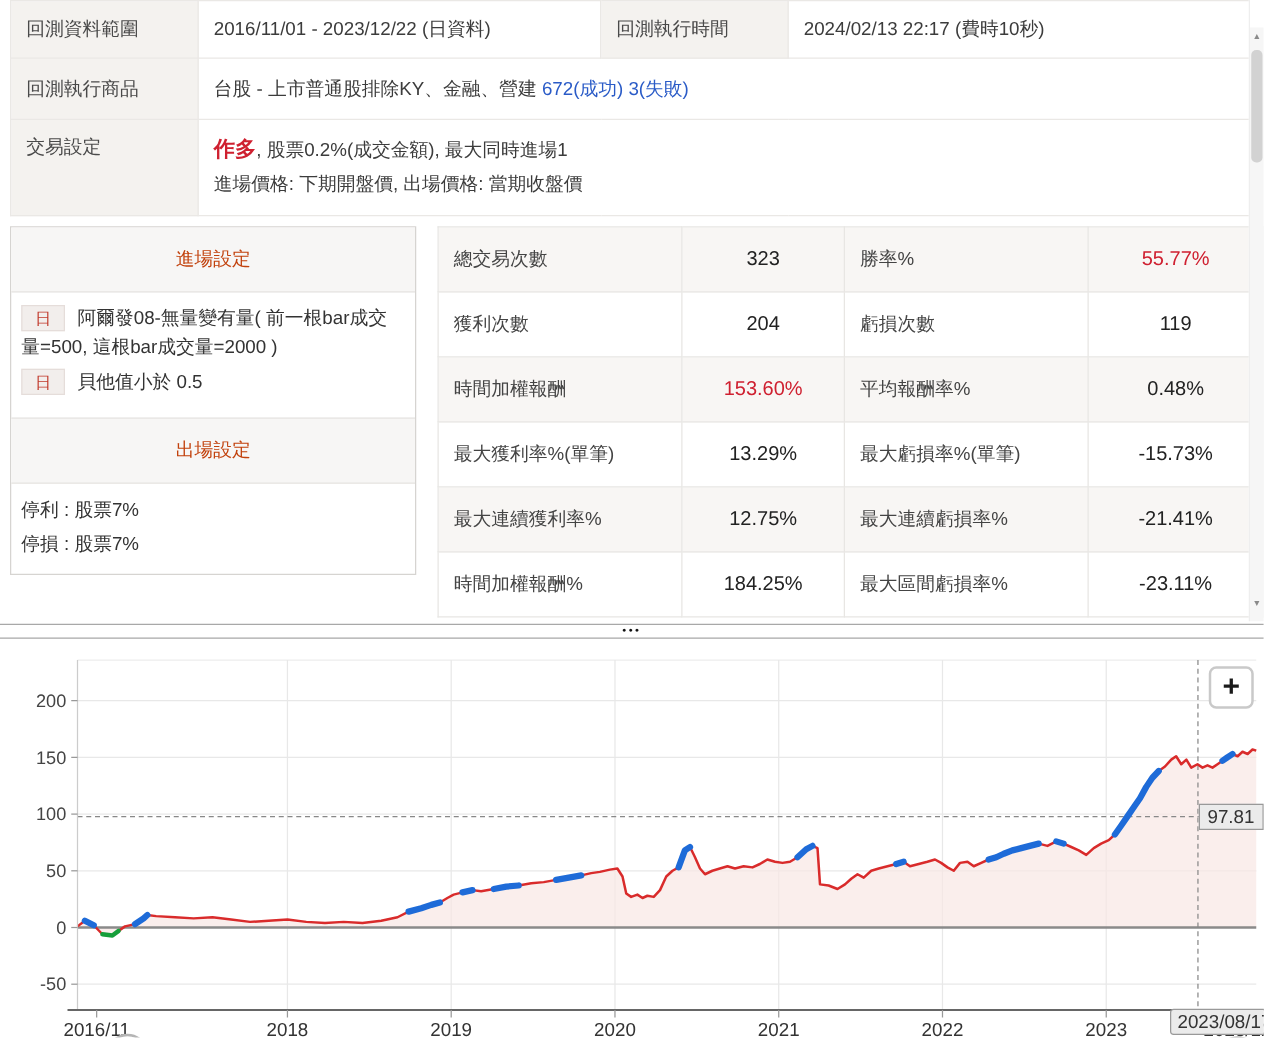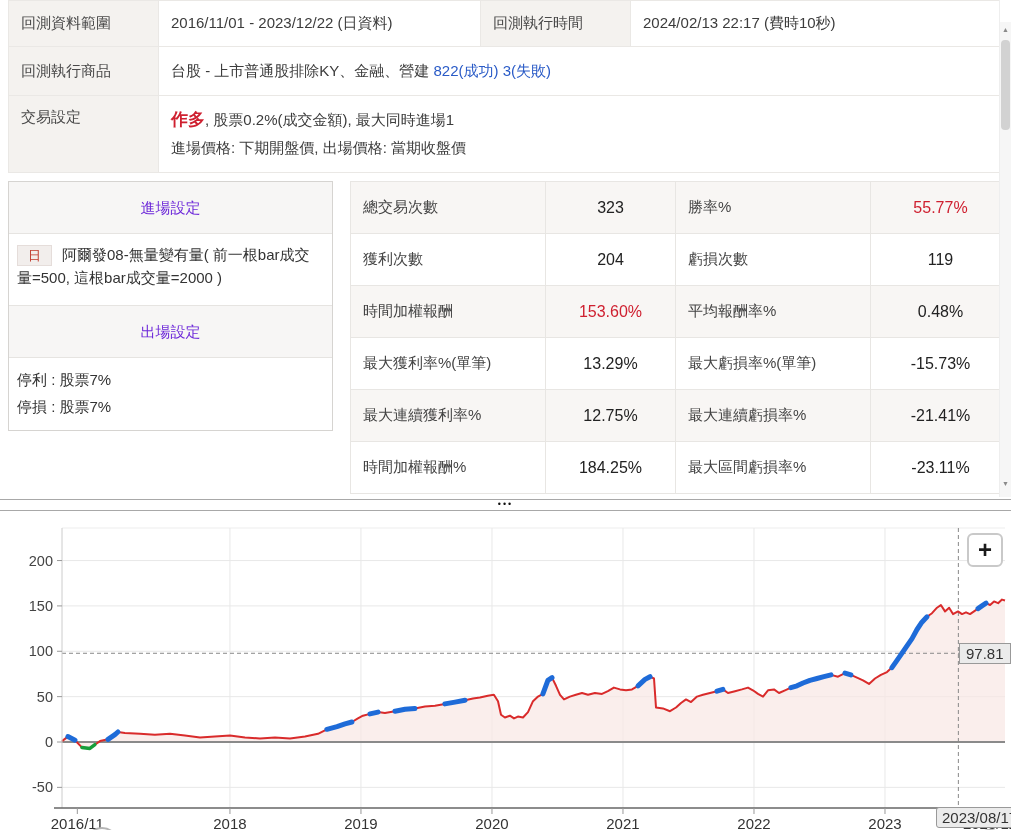--- a/index.html
+++ b/index.html
@@ -14,21 +14,21 @@
   .info-table td{color:#3c3c3c;}
   .r1{height:46px;} .r2{height:49px;} .r3{height:77px;}
   .r3 td{vertical-align:top;padding-top:9px;line-height:1.75;}
   .r3 th{vertical-align:top;padding-top:12px;}
   .dir{color:#cf2030;font-weight:bold;font-size:17px;}
   .blue{color:#2a5bc7;text-decoration:none;}
   
   .panels{display:flex;align-items:flex-start;margin-left:8px;}
   .left-panel{width:329px;border:1px solid #d6d4d1;box-sizing:border-box;margin-right:3px;background:#fff;}
   .panel-header{background:#f7f6f5;text-align:center;height:51px;line-height:51px;
-                font-size:15px;color:#6d28d9;border-bottom:1px solid #e6e4e1;}
+                font-size:15px;color:#c2410c;border-bottom:1px solid #e6e4e1;}
   .panel-header.mid{border-top:1px solid #e6e4e1;}
   .panel-body{padding:8px 8px 10px 8px;font-size:15px;color:#333;line-height:1.5;}
   .cond{margin:2px 0 6px 0;}
   .badge{display:inline-block;background:#f2eeec;border:1px solid #e5ddda;color:#c0392b;
          font-size:13px;padding:0 10px;margin-right:10px;line-height:19px;}
   .exit-body div{line-height:1.8;}
   
   .stats-table{width:660px;table-layout:fixed;font-size:15px;}
   .stats-table td{border:1px solid #e8e6e3;height:51px;padding:0 6px;}
   .stats-table tr:nth-child(odd){background:#f8f6f4;}
@@ -77,39 +77,40 @@
         <tr class="r1">
       <th>回測資料範圍</th>
       <td>2016/11/01 - 2023/12/22 (日資料)</td>
       <th>回測執行時間</th>
       <td>2024/02/13 22:17 (費時10秒)</td>
     </tr>
     <tr class="r2">
       <th>回測執行商品</th>
       <td colspan="3">
         <span>台股 - 上市普通股排除KY、金融、營建</span>
-        <a href="#" class="blue">822(成功)</a>
+        <a href="#" class="blue">672(成功)</a>
         <a href="#" class="blue">3(失敗)</a>
       </td>
     </tr>
     <tr class="r3">
       <th>交易設定</th>
       <td colspan="3">
         <div><span class="dir">作多</span><span>, 股票0.2%(成交金額), 最大同時進場1</span></div>
         <div>進場價格: 下期開盤價, 出場價格: 當期收盤價</div>
       </td>
     </tr>
   </tbody>
     </table>
 
   <div class="panels">
     <div class="left-panel">
       <div class="panel-header">進場設定</div>
       <div class="panel-body" id="conditions">
           <div class="cond"><span class="badge">日</span><span>阿爾發08-無量變有量( 前一根bar成交量=500, 這根bar成交量=2000 )</span></div>
+          <div class="cond"><span class="badge">日</span><span>貝他值小於 0.5</span></div>
         </div>
       <div class="panel-header mid">出場設定</div>
       <div class="panel-body exit-body">
         <div>停利 : 股票7%</div>
         <div>停損 : 股票7%</div>
       </div>
     </div>
     <table class="stats-table">
       <colgroup>
           <col style="width:195px">

